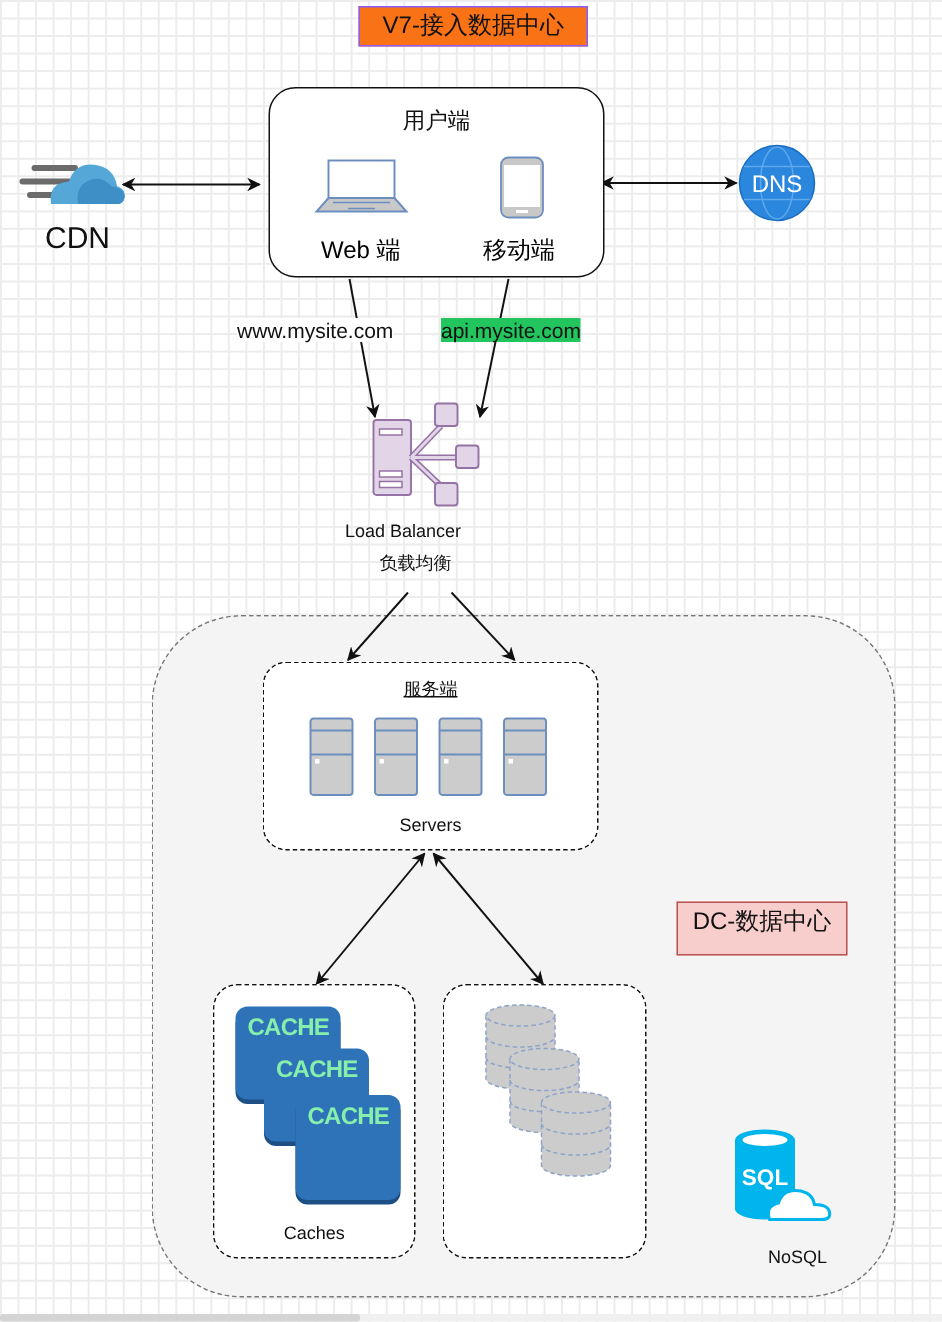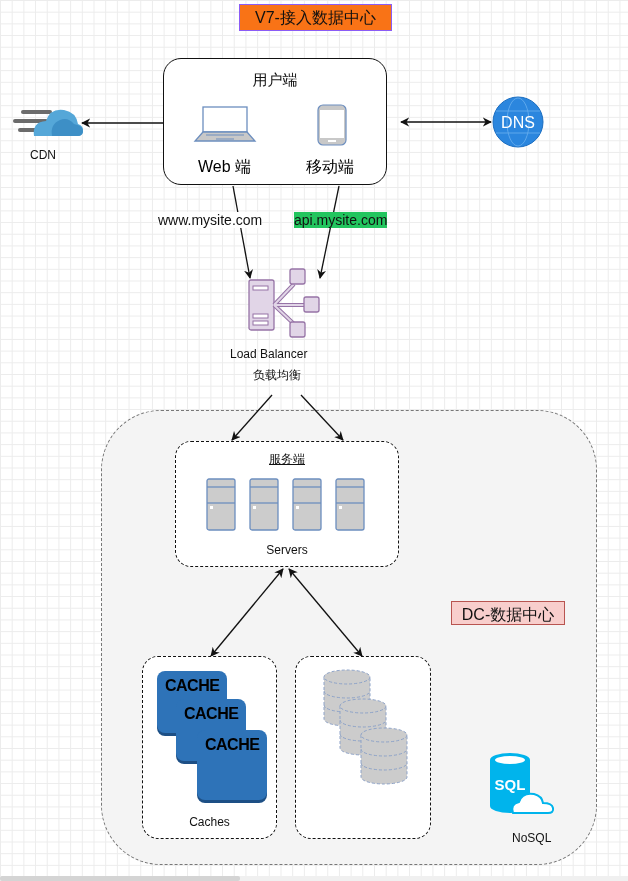--- a/index.html
+++ b/index.html
@@ -13,44 +13,44 @@
     font-family: "Liberation Sans", sans-serif;
     color: #111;
   }
   .abs { position: absolute; }
   .title-box {
     left: 239px; top: 4px; width: 153px; height: 27px;
     background: #f97316; border: 1px solid #8b5cf6; box-sizing: border-box;
     font-size: 16px; text-align: center; line-height: 25px;
   }
   .client-box {
-    left: 163px; top: 58px; width: 224px; height: 127px;
+    left: 179px; top: 58px; width: 224px; height: 127px;
     border: 1.5px solid #111; border-radius: 18px; background: #fff; box-sizing: border-box;
   }
   .client-title { left: 0; width: 100%; top: 12px; text-align: center; font-size: 15px; }
   .blue-label { color: #000000; font-size: 16px; }
   .dc-box {
     left: 101px; top: 410px; width: 496px; height: 455px;
     border: 1.3px dashed #777; border-radius: 60px; background: #f4f4f4; box-sizing: border-box;
   }
   .dash-box {
     border: 1.5px dashed #111; border-radius: 16px; background: #fff; box-sizing: border-box;
   }
   .servers-box { left: 175px; top: 441px; width: 224px; height: 126px; }
   .caches-box { left: 142px; top: 656px; width: 135px; height: 183px; }
   .db-box { left: 295px; top: 656px; width: 136px; height: 183px; }
   .label { font-size: 12px; text-align: center; white-space: nowrap; }
   .dc-label {
-    left: 451px; top: 601px; width: 114px; height: 24px;
+    left: 451px; top: 601px; width: 114px; height: 36px;
     background: #f8cecc; border: 1px solid #b85450; box-sizing: border-box;
     font-size: 16px; text-align: center; line-height: 26px;
   }
   .cache-card {
     width: 70px; height: 62px; background: #2e73b8; border-radius: 8px;
-    box-shadow: 0 3px 0 #1d4f85; color: #000000; font-weight: bold;
+    box-shadow: 0 3px 0 #1d4f85; color: #86efac; font-weight: bold;
     font-size: 16px; padding: 6px 0 0 8px; box-sizing: border-box; letter-spacing: -0.5px;
   }
   .scrollbar-track { left: 0; top: 876px; width: 628px; height: 5px; background: #f0f0f0; }
   .scrollbar-thumb { left: 0; top: 876px; width: 240px; height: 5px; background: #d4d4d4; border-radius: 2px; }
   svg { overflow: visible; }
 </style>
 </head>
 <body>
 
 <div class="abs title-box">V7-接入数据中心</div>
@@ -90,21 +90,21 @@
   <div class="abs blue-label" style="left:142px;top:98px;">移动端</div>
 </div>
 
 <svg class="abs" style="left:12px;top:104px;" width="72" height="36">
   <line x1="11" y1="8" x2="38" y2="8" stroke="#6b6b6b" stroke-width="4" stroke-linecap="round"></line>
   <line x1="3" y1="17" x2="34" y2="17" stroke="#6b6b6b" stroke-width="4" stroke-linecap="round"></line>
   <line x1="8" y1="26" x2="34" y2="26" stroke="#6b6b6b" stroke-width="4" stroke-linecap="round"></line>
   <path d="M22,32 Q20,18 34,17 Q38,4 52,6 Q64,8 66,20 Q72,22 71,28 Q70,32 66,32 Z" fill="#55a7d8"></path>
   <path d="M40,32 Q38,20 48,16 Q56,13 62,20 Q72,22 71,28 Q70,32 66,32 Z" fill="#3d8fc6"></path>
 </svg>
-<div class="abs label" style="left:30px;top:148px;font-size:12px;">CDN</div>
+<div class="abs label" style="left:30px;top:148px;font-size:20px;">CDN</div>
 
 <svg class="abs" style="left:492px;top:96px;" width="54" height="54">
   <circle cx="26" cy="26" r="25" fill="#2b86de" stroke="#1a6dc0" stroke-width="1"></circle>
   <ellipse cx="26" cy="26" rx="11" ry="24" fill="none" stroke="#5ea8ec" stroke-width="1"></ellipse>
   <line x1="4" y1="15" x2="48" y2="15" stroke="#5ea8ec" stroke-width="1"></line>
   <line x1="4" y1="37" x2="48" y2="37" stroke="#5ea8ec" stroke-width="1"></line>
   <text x="26" y="32" text-anchor="middle" font-family="Liberation Sans, sans-serif" font-size="16" fill="#fff">DNS</text>
 </svg>
 
 <div class="abs label" style="left:158px;top:212px;font-size:14px;background:#fff;">www.mysite.com</div>

